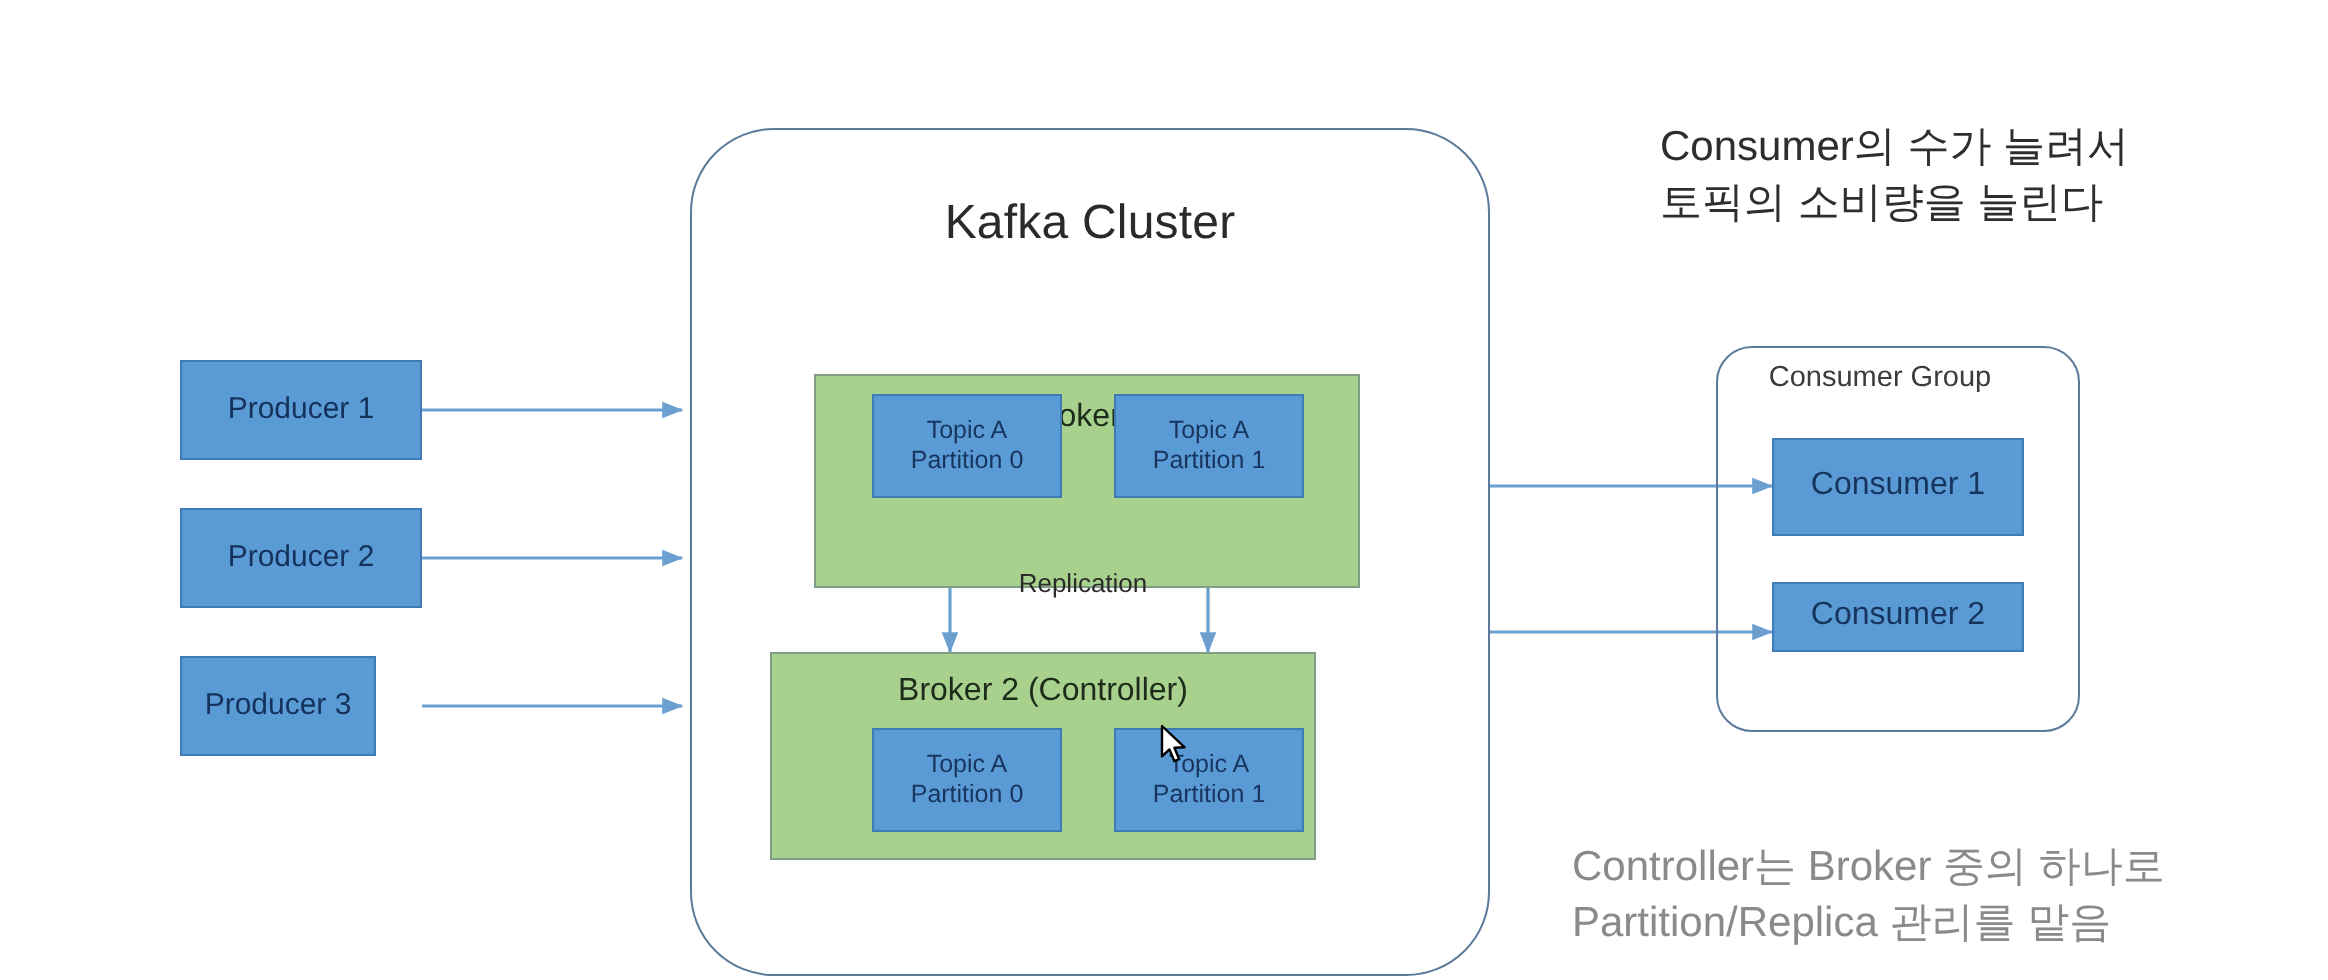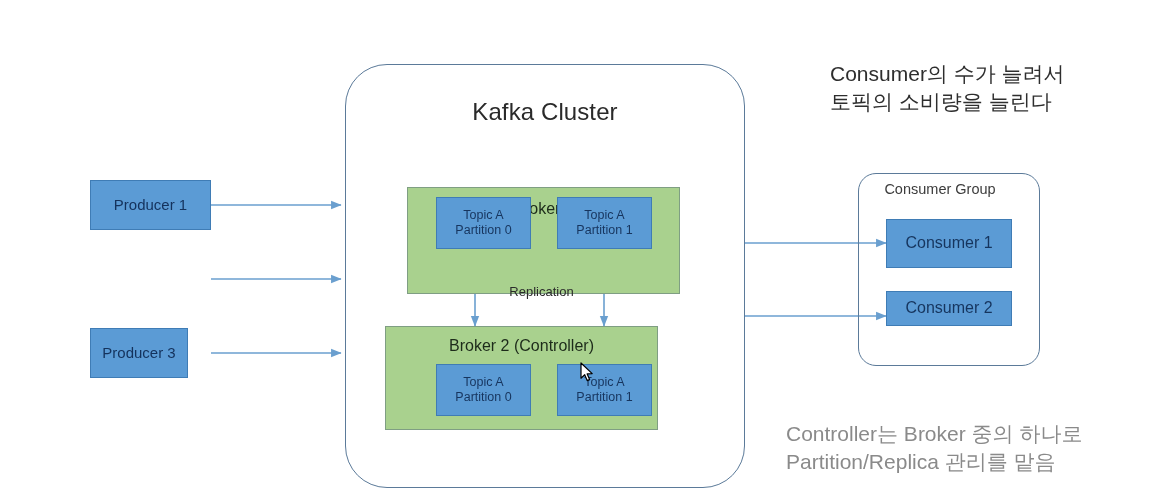--- a/index.html
+++ b/index.html
@@ -162,20 +162,21 @@
 
   <div class="broker" style="left:385px; top:326px; width:273px; height:104px;">
     <div class="broker-title" style="top:10px;">Broker 2 (Controller)</div>
   </div>
   <div class="node blue-box partition" style="left:436px; top:364px; width:95px; height:52px;">Topic A
 Partition 0</div>
   <div class="node blue-box partition" style="left:557px; top:364px; width:95px; height:52px;">Topic A
 Partition 1</div>
 
   <div class="node blue-box producer" style="left:90px; top:180px; width:121px; height:50px;">Producer 1</div>
+  <div class="node blue-box producer" style="left:90px; top:254px; width:121px; height:50px;">Producer 2</div>
   <div class="node blue-box producer" style="left:90px; top:328px; width:98px; height:50px;">Producer 3</div>
 
   <div class="frame group-frame" style="left:858px; top:173px; width:182px; height:193px;"></div>
   <div class="group-title" style="left:858px; top:181px; width:164px;">Consumer Group</div>
   <div class="node blue-box consumer" style="left:886px; top:219px; width:126px; height:49px;">Consumer 1</div>
   <div class="node blue-box consumer" style="left:886px; top:291px; width:126px; height:35px;">Consumer 2</div>
 
   <div class="note note-top" style="left:830px; top:60px; width:330px;">Consumer의 수가 늘려서
 토픽의 소비량을 늘린다</div>
   <div class="note note-bottom" style="left:786px; top:420px; width:360px;">Controller는 Broker 중의 하나로

